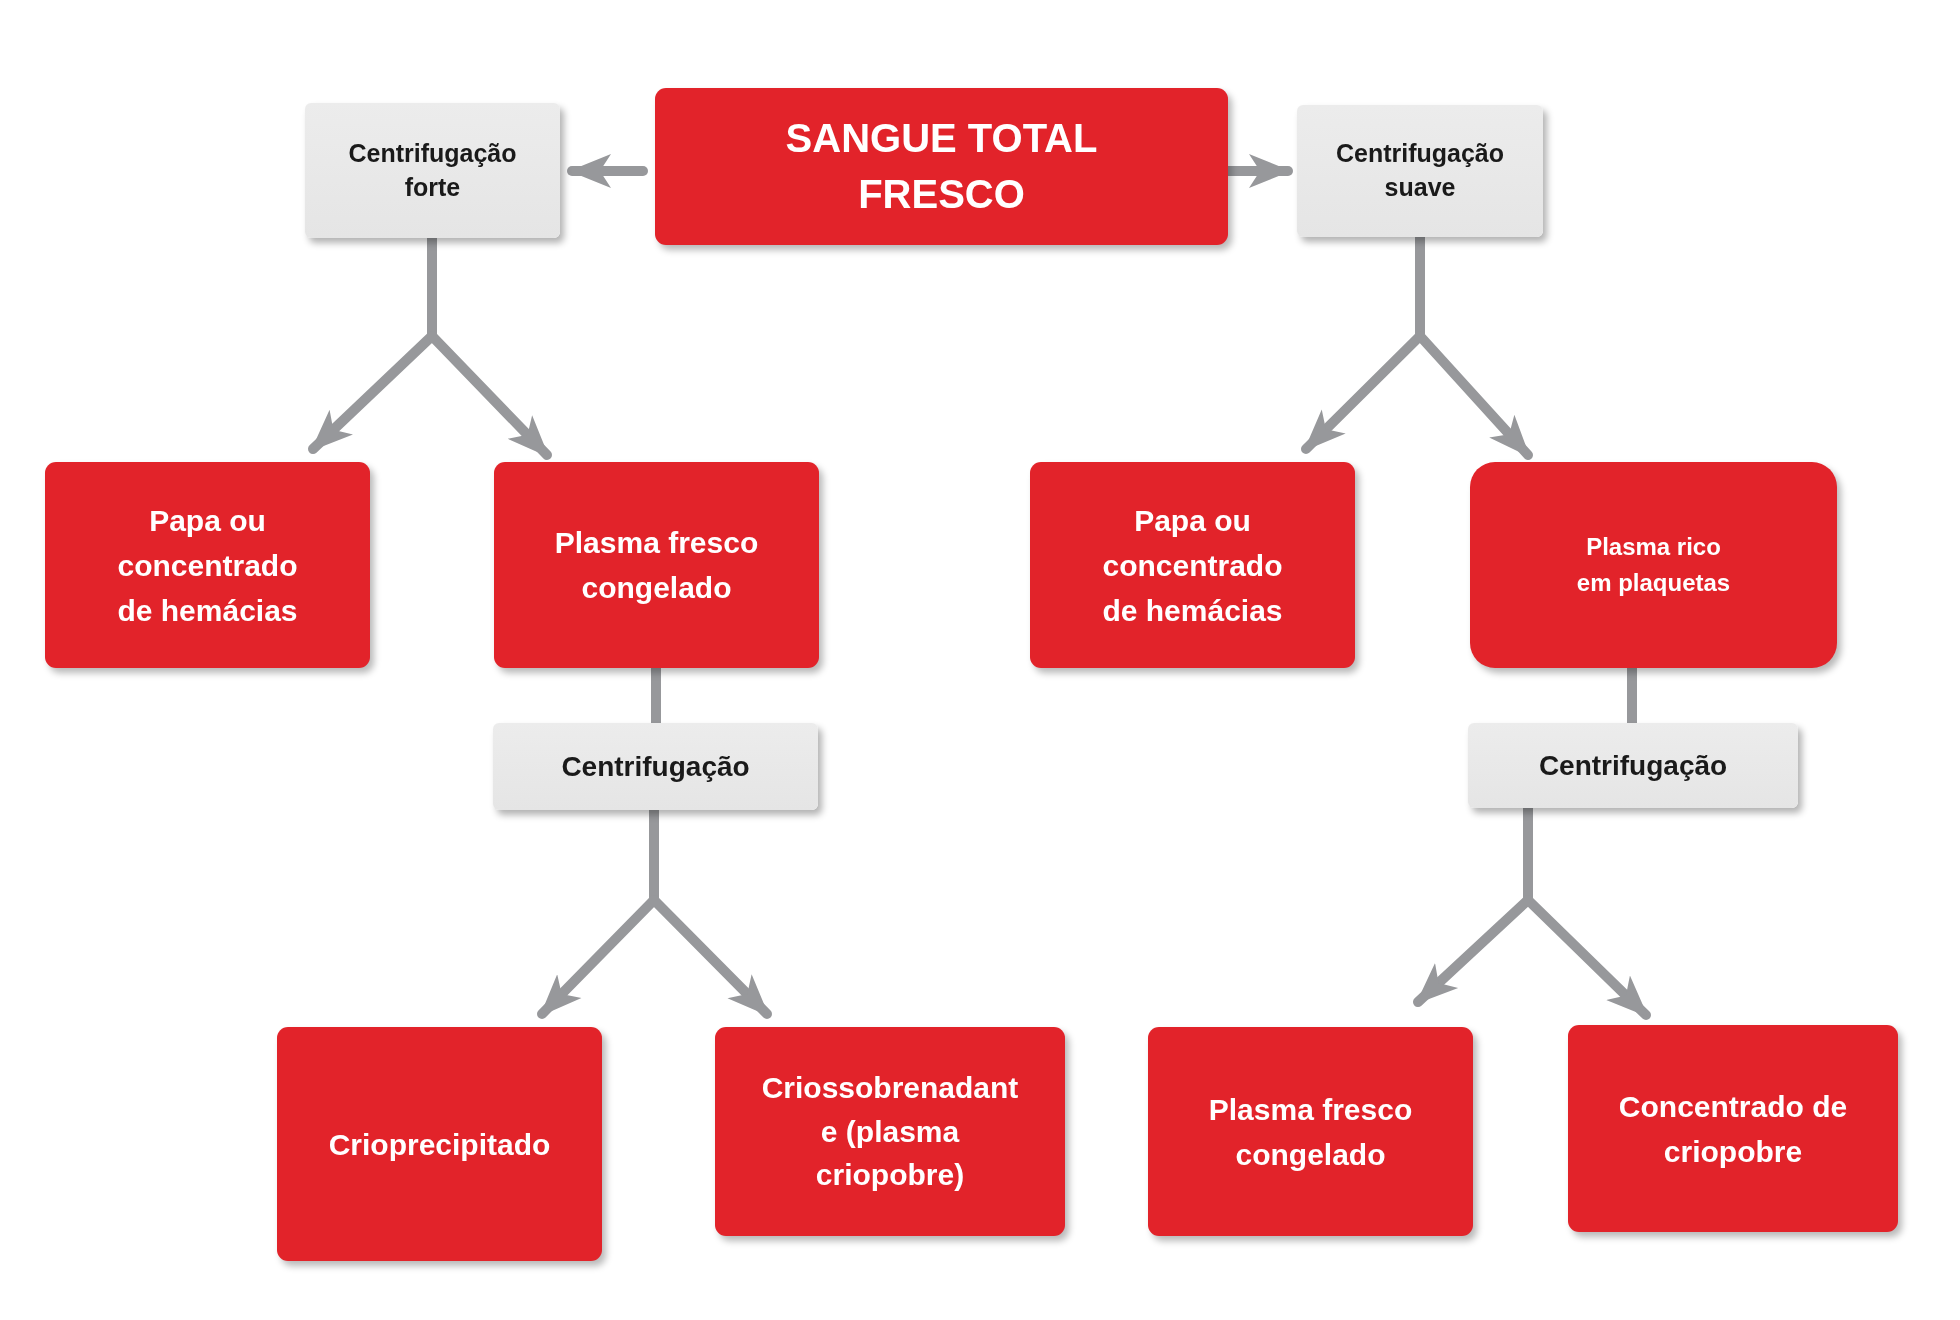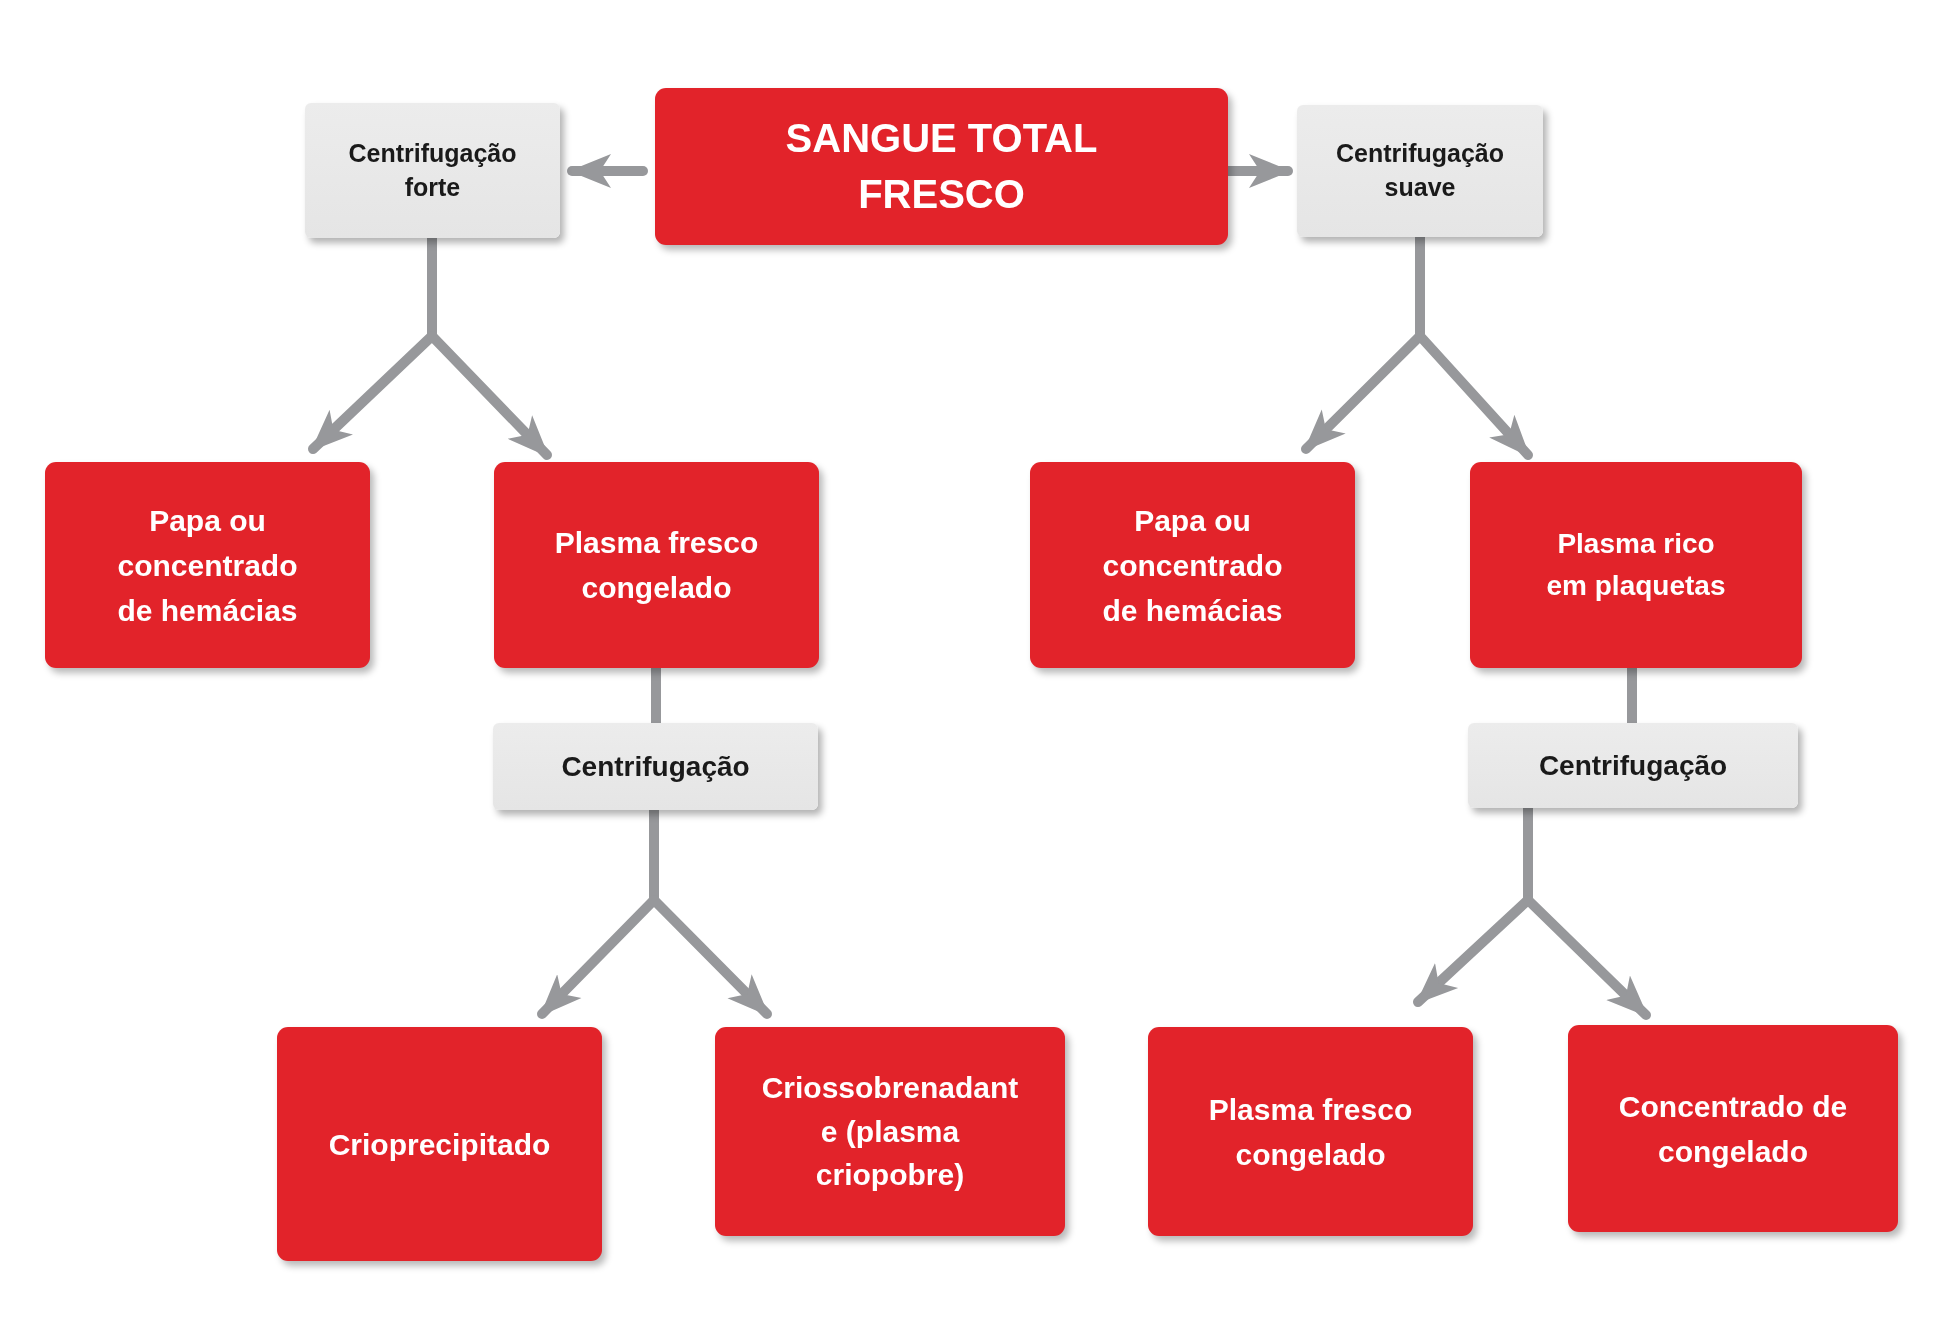--- a/index.html
+++ b/index.html
@@ -31,21 +31,21 @@
     box-shadow:4px 5px 7px rgba(0,0,0,0.30);
     line-height:1.35;
   }
   
   #n-root      {left:642px; top:88px;  width:573px; height:157px; font-size:40px; line-height:1.38;margin-left:13px;}
   #n-cf-forte  {left:305px; top:103px; width:255px; height:135px; font-size:25px;}
   #n-cf-suave  {left:1297px;top:105px; width:246px; height:132px; font-size:25px;}
   #n-papa-l    {left:45px;  top:462px; width:325px; height:206px; font-size:30px;}
   #n-pfc-l     {left:494px; top:462px; width:325px; height:206px; font-size:30px;}
   #n-papa-r    {left:1030px;top:462px; width:325px; height:206px; font-size:30px;}
-  #n-prp       {left:1470px;top:462px; width:332px; height:206px; font-size:28px;}
+  #n-prp       {left:1470px;top:462px; width:367px; height:206px; font-size:24px;border-radius:25px;}
   #n-centrif-l {left:493px; top:723px; width:325px; height:87px;  font-size:28px;}
   #n-centrif-r {left:1468px;top:723px; width:330px; height:85px;  font-size:28px;}
   #n-crio      {left:277px; top:1027px;width:325px; height:234px; font-size:30px;}
   #n-criossob  {left:715px; top:1027px;width:350px; height:209px; font-size:30px; line-height:1.45;}
   #n-pfc-b     {left:1148px;top:1027px;width:325px; height:209px; font-size:30px;}
   #n-cp        {left:1568px;top:1025px;width:330px; height:207px; font-size:30px;}
 </style>
 </head>
 <body>
 
@@ -137,16 +137,16 @@
 criopobre)</span>
   </div>
 
   <div class="node node-red" id="n-pfc-b">
     <span class="node-label">Plasma fresco
 congelado</span>
   </div>
 
   <div class="node node-red" id="n-cp">
     <span class="node-label">Concentrado de
-congelado</span>
+criopobre</span>
   </div>
 
 </div>
 
 </body></html>

